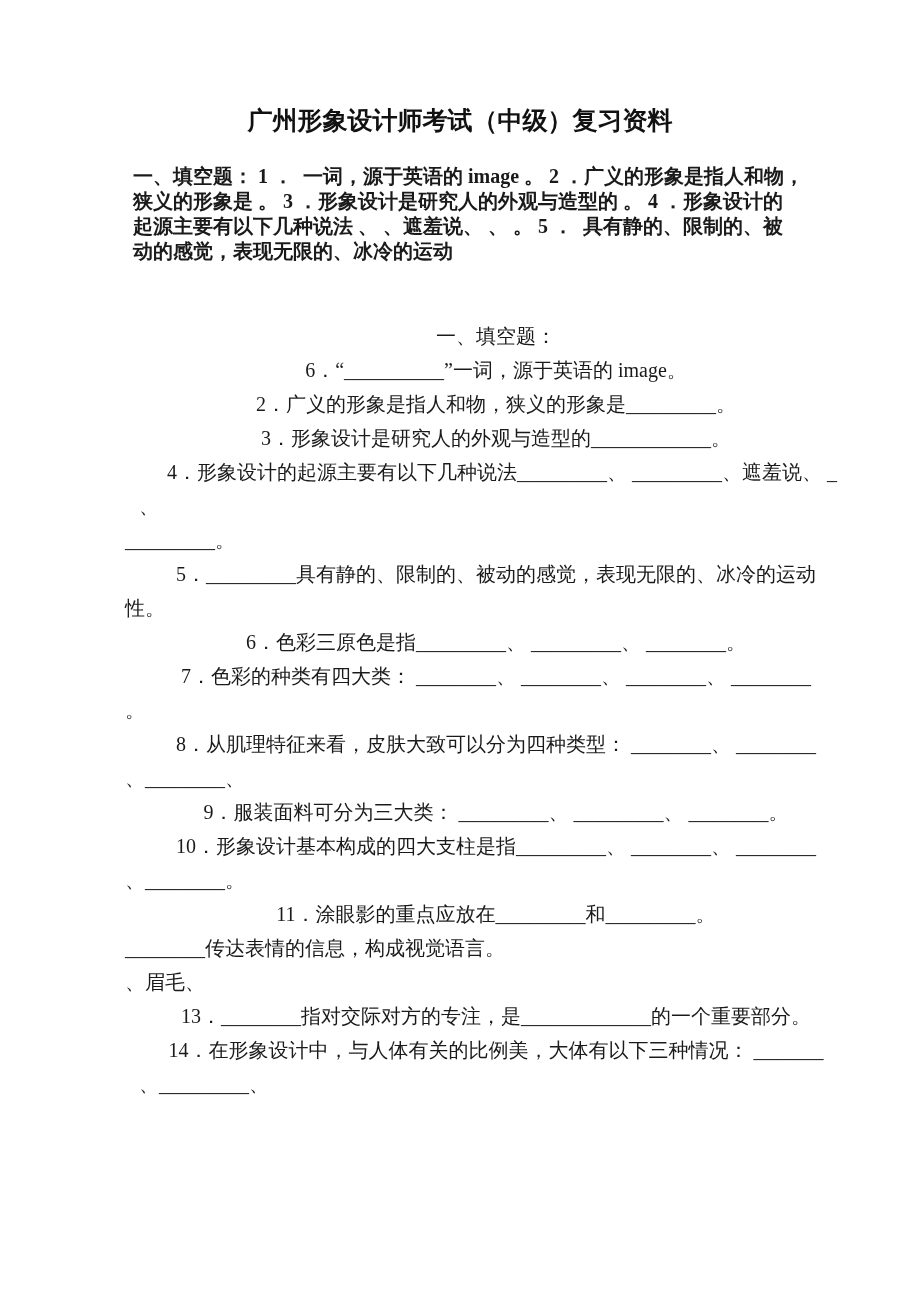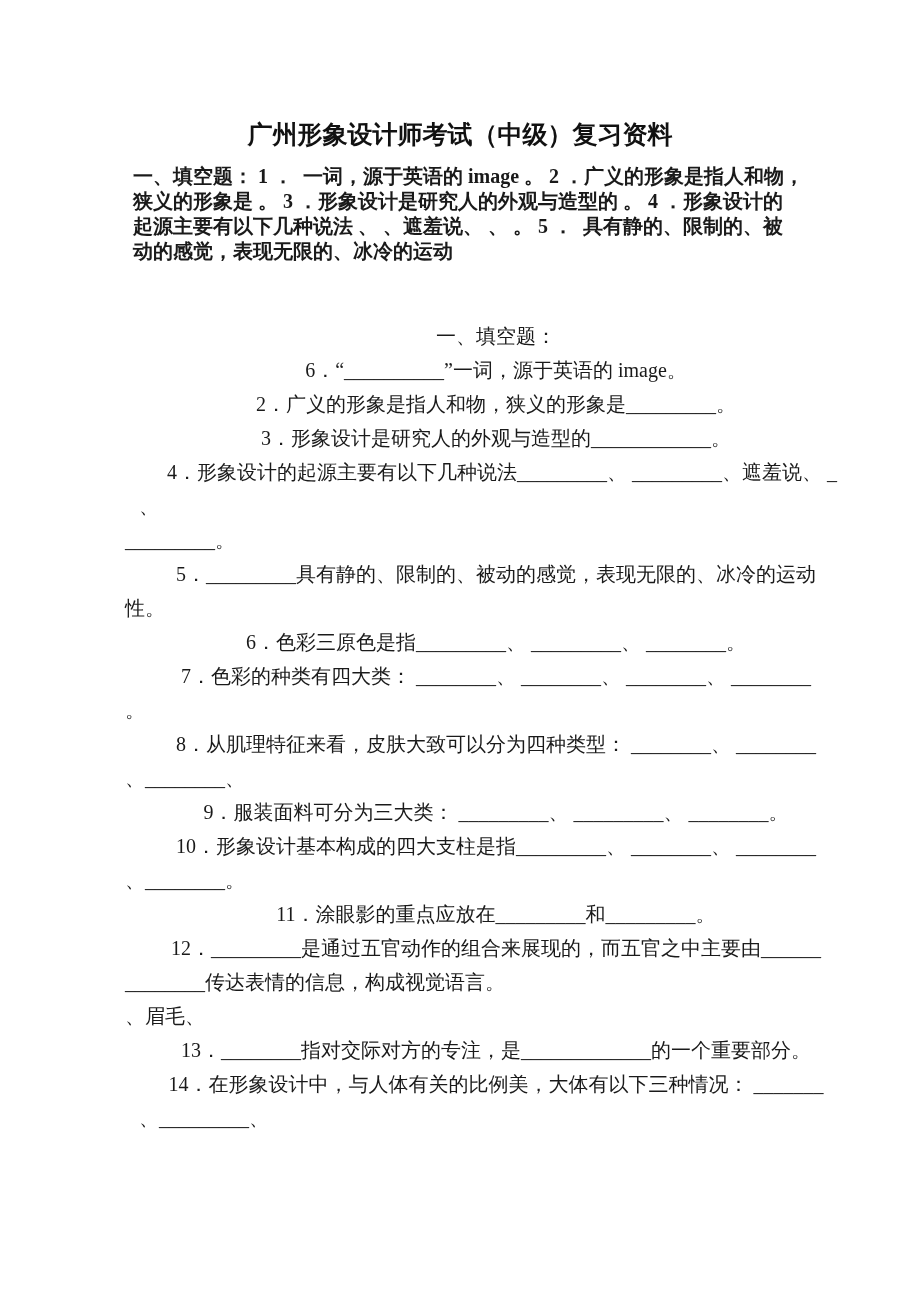--- a/index.html
+++ b/index.html
@@ -11,21 +11,21 @@
     position: relative;
     width: 920px;
     height: 1302px;
     background: #ffffff;
     color: #1a1a1a;
     font-family: "Liberation Serif", "DejaVu Serif", serif;
     overflow: hidden;
   }
   .doc-title {
     position: absolute;
-    top: 118px;
+    top: 104px;
     left: 0;
     width: 100%;
     text-align: center;
     font-size: 25px;
     font-weight: bold;
     white-space: pre;
     color: #111111;
   }
   .intro {
     position: absolute;
@@ -82,21 +82,20 @@
     <div class="line cont">性。</div>
     <div class="line ind">6．色彩三原色是指_________、 _________、 ________。</div>
     <div class="line ind">7．色彩的种类有四大类： ________、 ________、 ________、 ________</div>
     <div class="line cont">。</div>
     <div class="line ind">8．从肌理特征来看，皮肤大致可以分为四种类型： ________、 ________</div>
     <div class="line cont">、________、</div>
     <div class="line ind">9．服装面料可分为三大类： _________、 _________、 ________。</div>
     <div class="line ind">10．形象设计基本构成的四大支柱是指_________、 ________、 ________</div>
     <div class="line cont">、________。</div>
     <div class="line ind">11．涂眼影的重点应放在_________和_________。</div>
-    <div class="line ind">12．_________是通过五官动作的组合来展现的，而五官之中主要由______</div>
     <div class="line cont">________传达表情的信息，构成视觉语言。</div>
     <div class="line cont">、眉毛、</div>
     <div class="line ind">13．________指对交际对方的专注，是_____________的一个重要部分。</div>
     <div class="line ind">14．在形象设计中，与人体有关的比例美，大体有以下三种情况： _______</div>
     <div class="line cont2">、_________、</div>
   </div>
 
 </div>
 
 </body></html>

